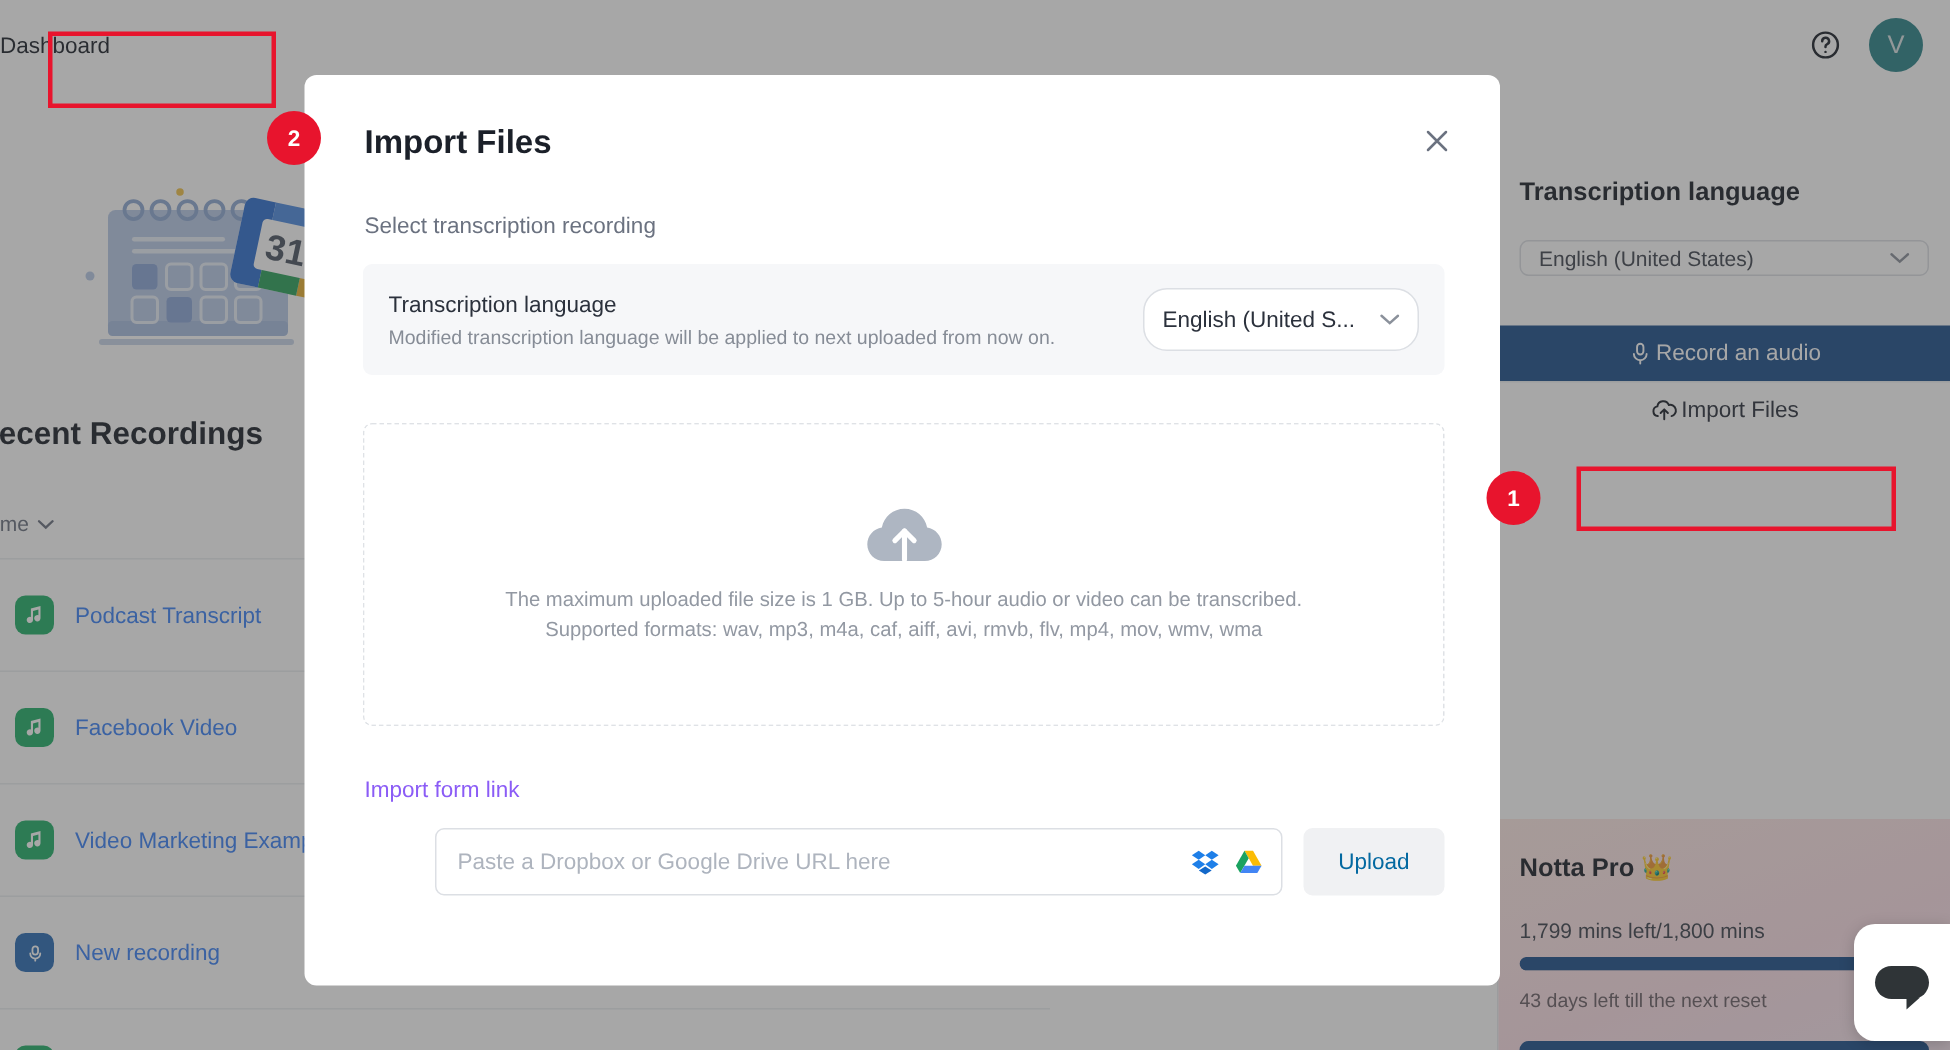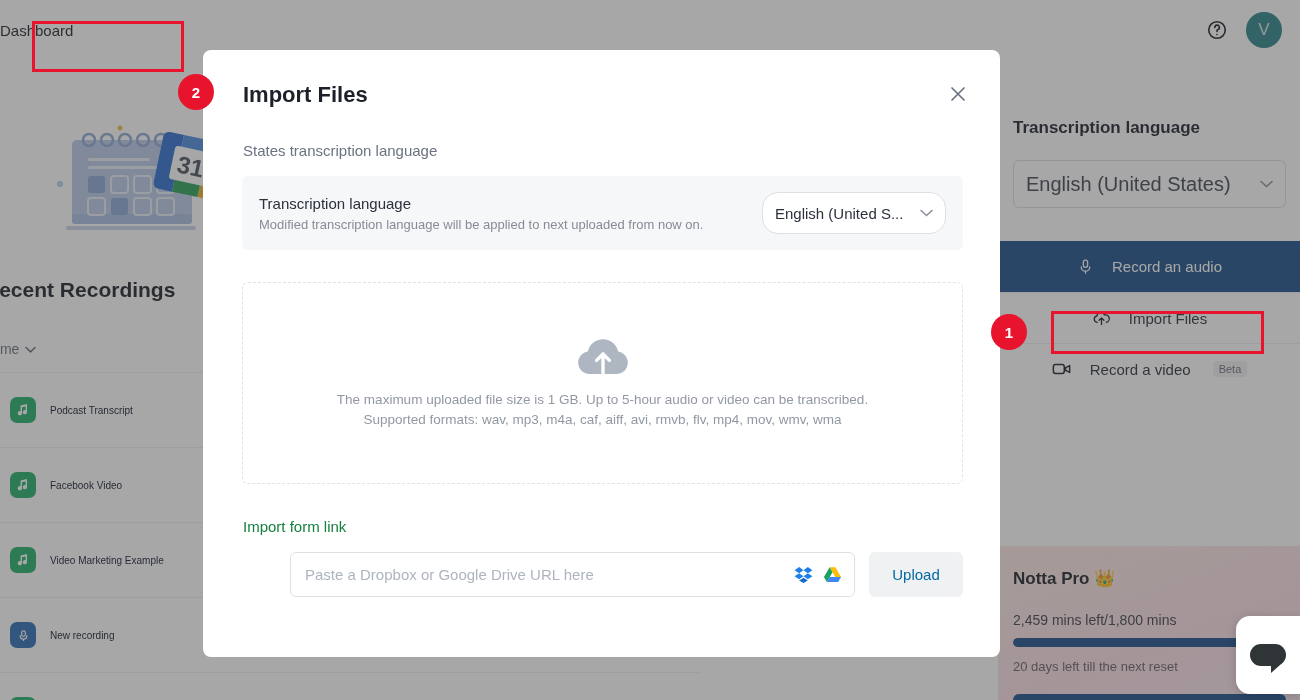--- a/index.html
+++ b/index.html
@@ -53,39 +53,39 @@
     height: 75px; display: flex; align-items: center; gap: 14px;
     border-top: 1px solid #eceef1; padding-left: 10px;
   }
   .rec-ico {
     width: 26px; height: 26px; border-radius: 7px;
     display: flex; align-items: center; justify-content: center;
     color: #fff; flex: 0 0 auto;
   }
   .rec-ico.green { background: #22b069; }
   .rec-ico.blue  { background: #2a6cb5; }
-  .rec-name { font-size: 10px; color: #0f172a; white-space: nowrap; }
+  .rec-name { font-size: 15px; color: #3b82f6; white-space: nowrap; }
 
   
   .rsidebar {
     position: absolute; right: 0; top: 60px; width: 302px; height: 640px;
     background: #ffffff; border-left: 1px solid #e9ebee;
   }
   .rs-title {
     margin: 58px 0 0 14px; font-size: 17px; font-weight: bold; color: #1b2029;
   }
   .rs-select {
-    margin: 22px 14px 0 14px; height: 48px; border: 1px solid #dcdfe4;
+    margin: 22px 14px 0 14px; height: 24px; border: 1px solid #dcdfe4;
     border-radius: 6px; display: flex; align-items: center;
-    padding: 0 12px; font-size: 20px; color: #404650; background: #fff;
+    padding: 0 12px; font-size: 14px; color: #404650; background: #fff;
   }
   .rs-select .caret { margin-left: auto; color: #8b919b; }
   .rs-btn {
-    margin: 0; height: 51px; display: flex; align-items: center;
-    justify-content: center; gap: 18px;
+    margin: 0; height: 37px; display: flex; align-items: center;
+    justify-content: center; gap: 2px;
     font-size: 15px; color: #2b313c; border-top: 1px solid #eceef1;
     background: #fff;
   }
   .rs-btn.primary {
     background: #1c4f8b; color: #fff; border-top: none; margin-top: 33px;
   }
   .rs-btn svg { display: block; }
   .beta-tag {
     font-size: 11px; color: #6b7280; background: #f0f1f3;
     border-radius: 4px; padding: 2px 6px; margin-left: 4px;
@@ -158,21 +158,21 @@
   }
   .cloud { color: #aeb6c2; }
   .dz-main { margin-top: 24px; font-size: 16px; color: #2b313c; }
   .dz-main a { color: #3b82d9; text-decoration: none; margin-left: 6px; }
   .dz-sub {
     margin-top: 9px; font-size: 13.5px; color: #9298a2; text-align: center;
     line-height: 20px;
   }
 
   .form-label {
-    position: absolute; left: 40px; top: 468px; font-size: 15px; color: #15803d;
+    position: absolute; left: 40px; top: 468px; font-size: 15px; color: #8b5cf6;
   }
   .form-row {
     position: absolute; left: 39px; top: 502px; width: 721px; height: 45px;
     display: flex; gap: 14px; padding-left: 48px;
   }
   .url-input {
     flex: 0 0 565px; height: 45px; border: 1px solid #dcdfe4; border-radius: 6px;
     display: flex; align-items: center; padding: 0 12px 0 14px; background: #fff;
   }
   .url-input input {
@@ -345,56 +345,48 @@
 
       <div class="rs-btn">
         <svg width="19" height="19" viewBox="0 0 22 22" fill="none" stroke="#1b2029" stroke-width="1.5">
           <path d="M6 15.5a3.8 3.8 0 0 1-.3-7.5 4.6 4.6 0 0 1 8.8-1.1A3.6 3.6 0 0 1 16.6 15.5" stroke-linecap="round"></path>
           <path d="M11 18V10.5M8.2 13.1L11 10.3l2.8 2.8" stroke-linecap="round" stroke-linejoin="round"></path>
         </svg>
         <span>Import Files</span>
       </div>
 
 
-      <div class="rs-btn">
-        <svg width="20" height="16" viewBox="0 0 22 16" fill="none" stroke="#1b2029" stroke-width="1.6">
-          <rect x="1.5" y="3" width="12" height="10" rx="2.4"></rect>
-          <path d="M15 6.4l4.4-2.2v7.6L15 9.6z" stroke-linejoin="round"></path>
-        </svg>
-        <span>Record a video</span>
-        <span class="beta-tag">Beta</span>
-      </div>
 
       <div class="promo">
         <div class="promo-title">
           <span>Notta Pro</span>
           <span>👑</span>
         </div>
-        <div class="promo-mins">2,459 mins left/1,800 mins</div>
+        <div class="promo-mins">1,799 mins left/1,800 mins</div>
         <div class="promo-bar">
             <i id="promo-fill" style="width: 99.9%;"></i>
           </div>
-        <div class="promo-days">20 days left till the next reset</div>
+        <div class="promo-days">43 days left till the next reset</div>
         <div class="promo-cta">Resubscribe</div>
       </div>
     </div>
   </div>
 
   <div class="scrim"></div>
 
   <div class="modal">
     <div class="modal-title">Import Files</div>
 
     <span>
       <svg class="modal-close" viewBox="0 0 24 24" fill="none" stroke="currentColor" stroke-width="1.7">
         <path d="M6 6l12 12M18 6L6 18" stroke-linecap="round"></path>
       </svg>
     </span>
 
-    <div class="sec-label">States transcription language</div>
+    <div class="sec-label">Select transcription recording</div>
 
     <div class="lang-card">
       <div class="txt">
         <div class="t1">Transcription language</div>
         <div class="t2">Modified transcription language will be applied to next uploaded from now on.</div>
       </div>
       <div class="lang-sel">
         <span>English (United S...</span>
         <svg class="caret" width="13" height="8" viewBox="0 0 13 8" fill="none" stroke="currentColor" stroke-width="1.6">
             <path d="M1 1.5L6.5 6.5 12 1.5" stroke-linecap="round"></path>

